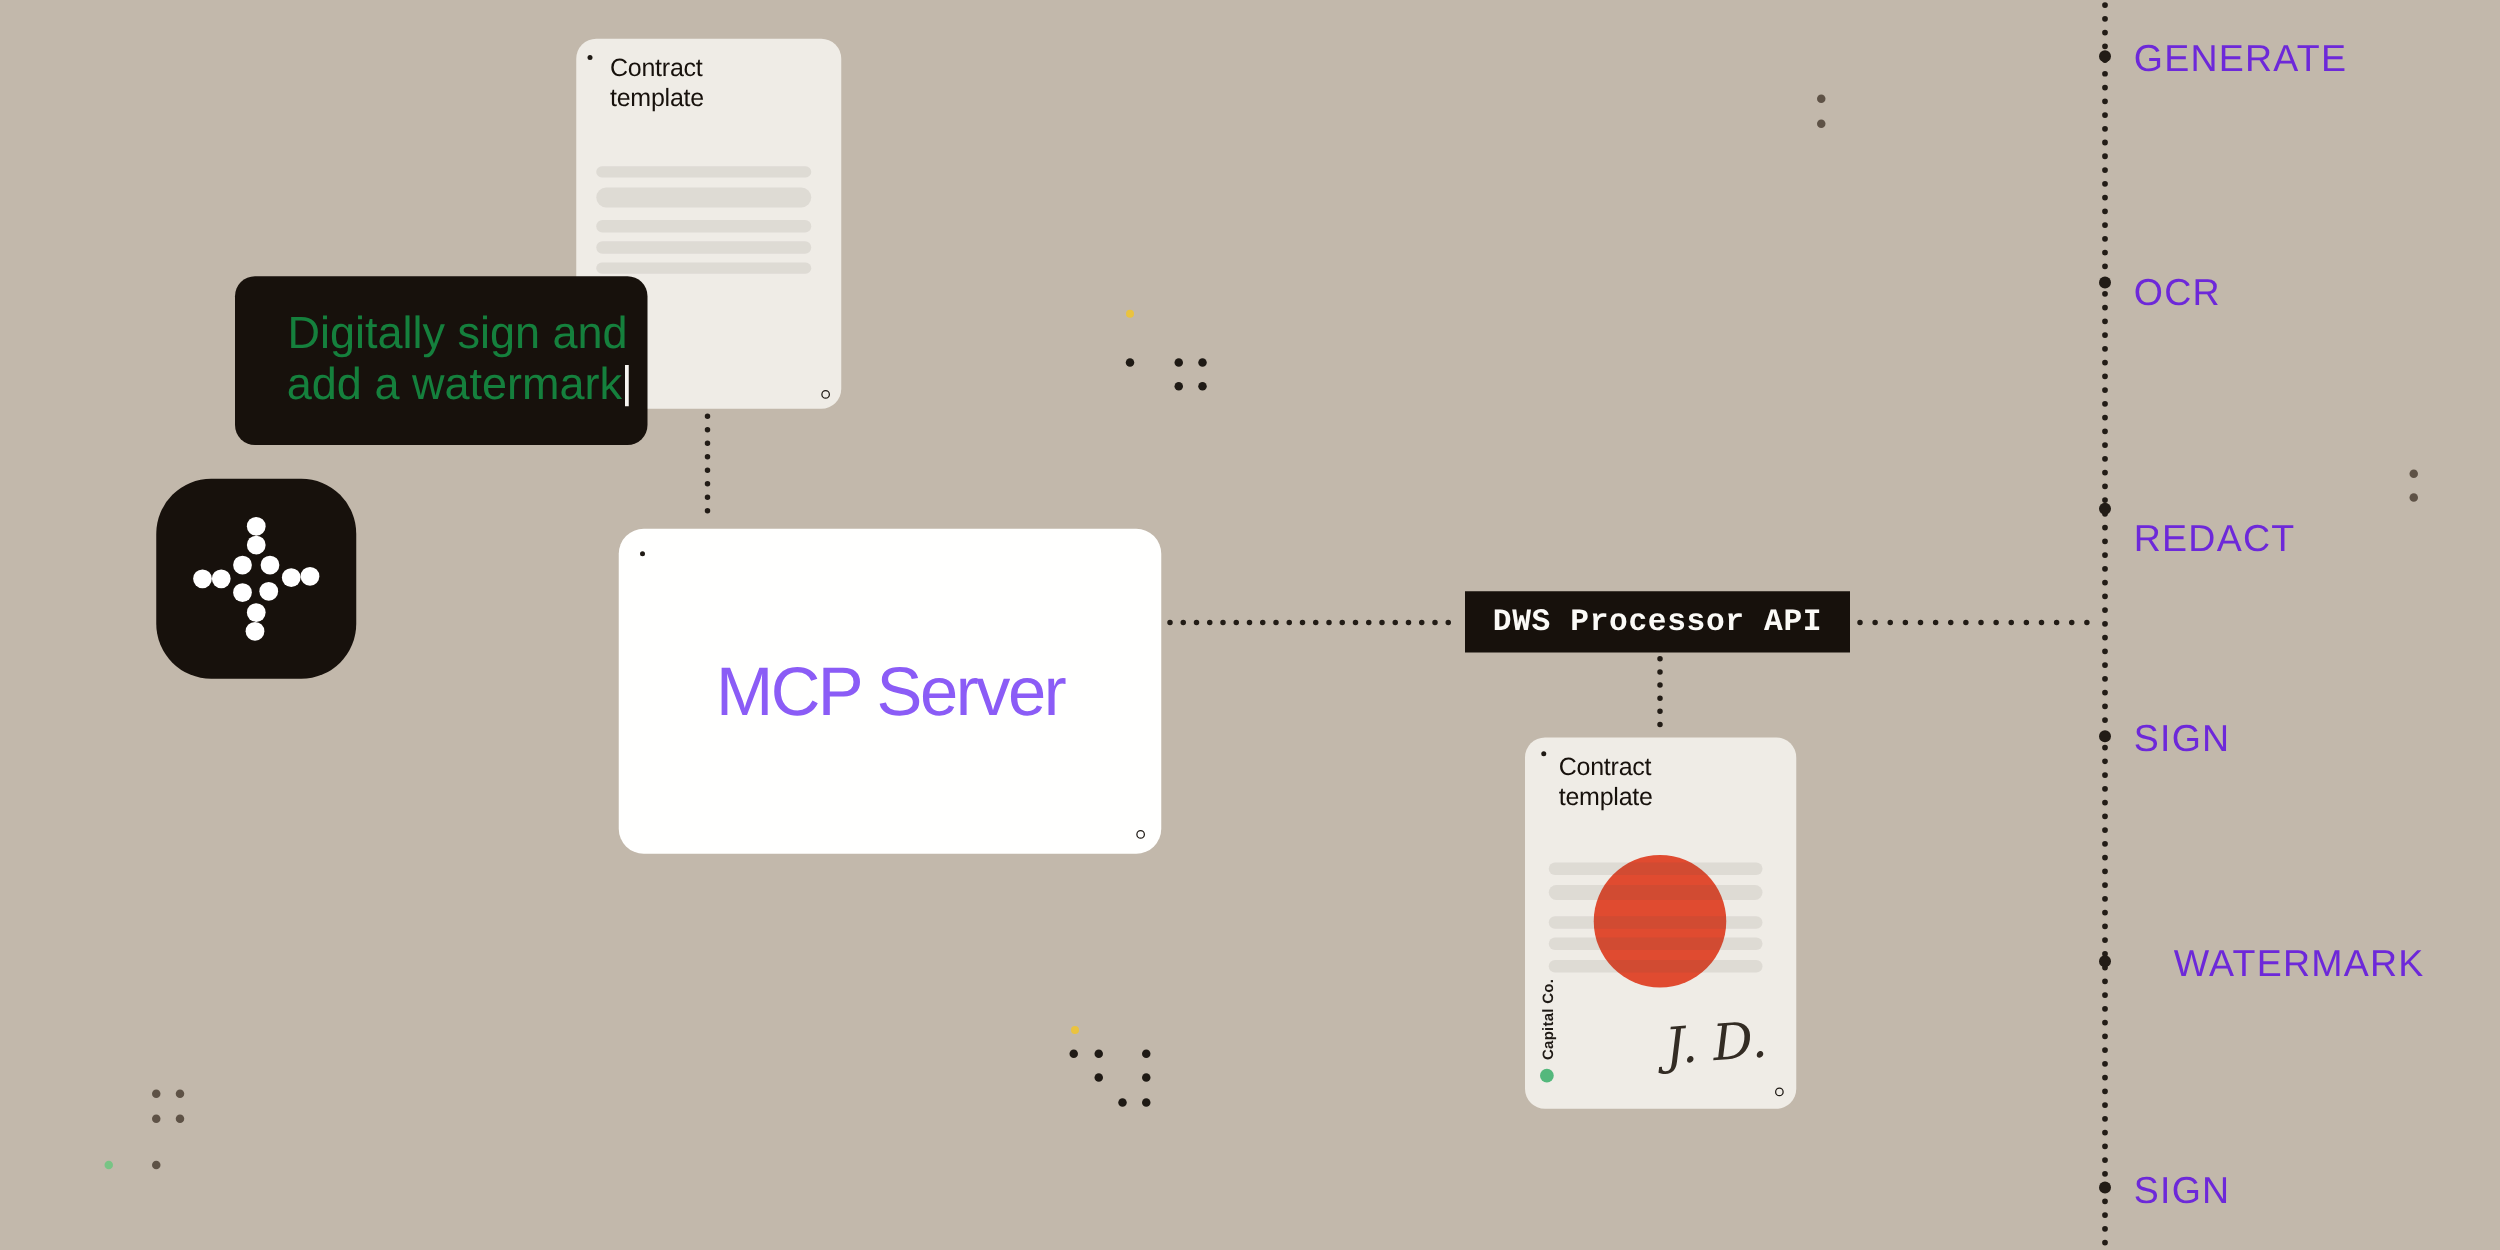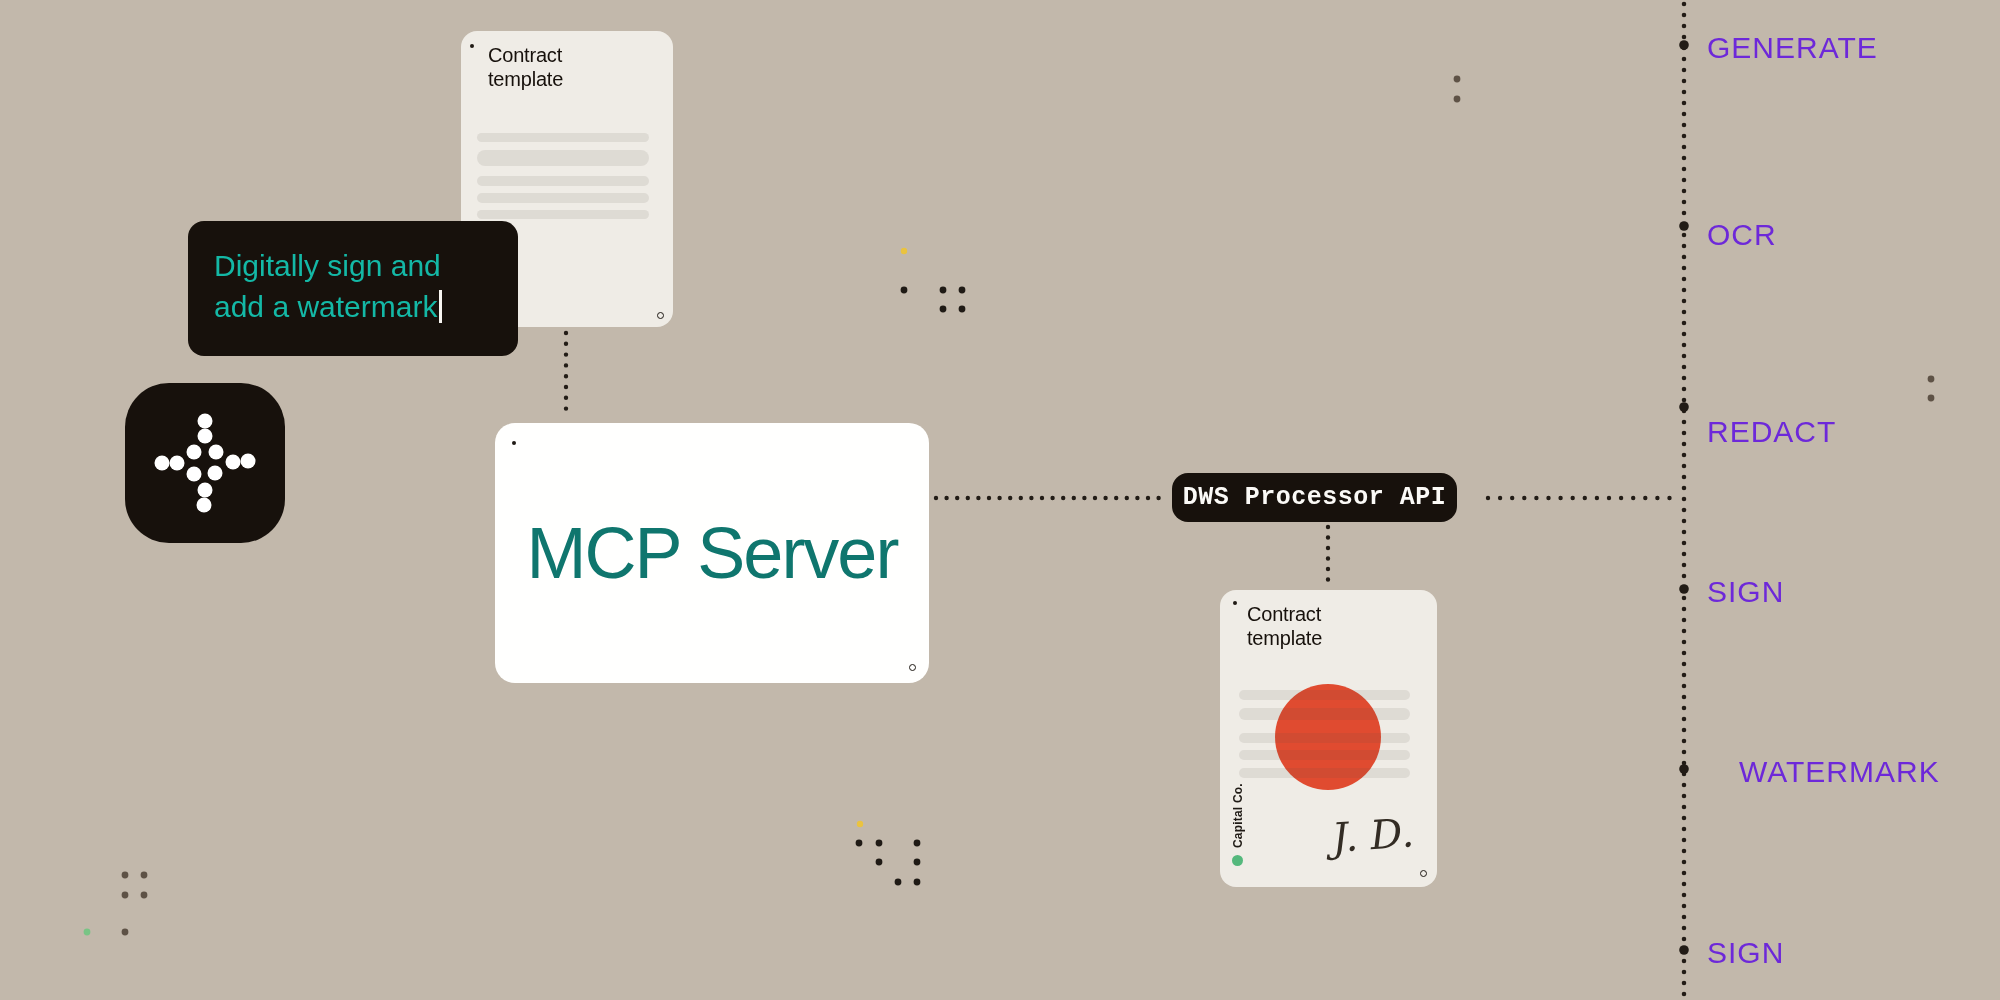--- a/index.html
+++ b/index.html
@@ -15,35 +15,35 @@
   .card-signed{left:1220px;top:590px;width:217px;height:297px;}
   .card-title{position:absolute;left:27px;top:12px;font-size:20px;line-height:24px;
     letter-spacing:-0.2px;color:#17110c;white-space:pre-line;}
   .corner-dot{position:absolute;width:4px;height:4px;border-radius:50%;background:#1f1a15;}
   .corner-ring{position:absolute;width:7px;height:7px;border:1.6px solid #1f1a15;border-radius:50%;box-sizing:border-box;}
   .bar{position:absolute;background:rgba(94,82,72,0.11);border-radius:8px;z-index:3;}
 
   
   .mcp{left:495px;top:423px;width:434px;height:260px;background:#fffffe;border-radius:20px;
     display:flex;align-items:center;justify-content:center;}
-  .mcp-title{font-size:72px;letter-spacing:-2px;color:#0f766e;}
+  .mcp-title{font-size:55px;letter-spacing:-2px;color:#8b5cf6;}
 
   
   .bubble{position:absolute;left:188px;top:221px;width:330px;height:135px;background:#17110c;
     border-radius:16px;z-index:4;box-sizing:border-box;padding:24px 0 0 26px;}
-  .bubble-line{font-size:30px;line-height:41px;color:#14b8a6;}
+  .bubble-line{font-size:36px;line-height:41px;color:#15803d;text-align:center;}
   .cursor{display:inline-block;width:3px;height:33px;background:#f7f5f1;vertical-align:-6px;margin-left:2px;}
 
   
   .logo{position:absolute;left:125px;top:383px;width:160px;height:160px;background:#17110c;
     border-radius:44px;z-index:2;}
 
   
-  .pill{position:absolute;left:1172px;top:473px;width:285px;height:49px;background:#17110c;
-    border-radius:16px;z-index:3;display:flex;align-items:center;justify-content:center;}
+  .pill{position:absolute;left:1172px;top:473px;width:308px;height:49px;background:#17110c;
+    border-radius:0;z-index:3;display:flex;align-items:center;justify-content:center;}
   .pill-label{font-family:"Liberation Mono",monospace;font-weight:700;font-size:25px;
     letter-spacing:0.5px;color:#fbfaf7;white-space:nowrap;}
 
   
   .red-circle{position:absolute;left:55px;top:94px;width:106px;height:106px;border-radius:50%;
     background:#e04b30;z-index:2;}
   .vtext{position:absolute;left:11px;top:258px;transform:rotate(-90deg);transform-origin:0 0;
     font-size:12px;font-weight:700;letter-spacing:0.2px;color:#1f1a15;white-space:nowrap;z-index:4;}
   .green-dot{position:absolute;left:12px;top:265px;width:11px;height:11px;border-radius:50%;
     background:#54b87c;z-index:4;}

